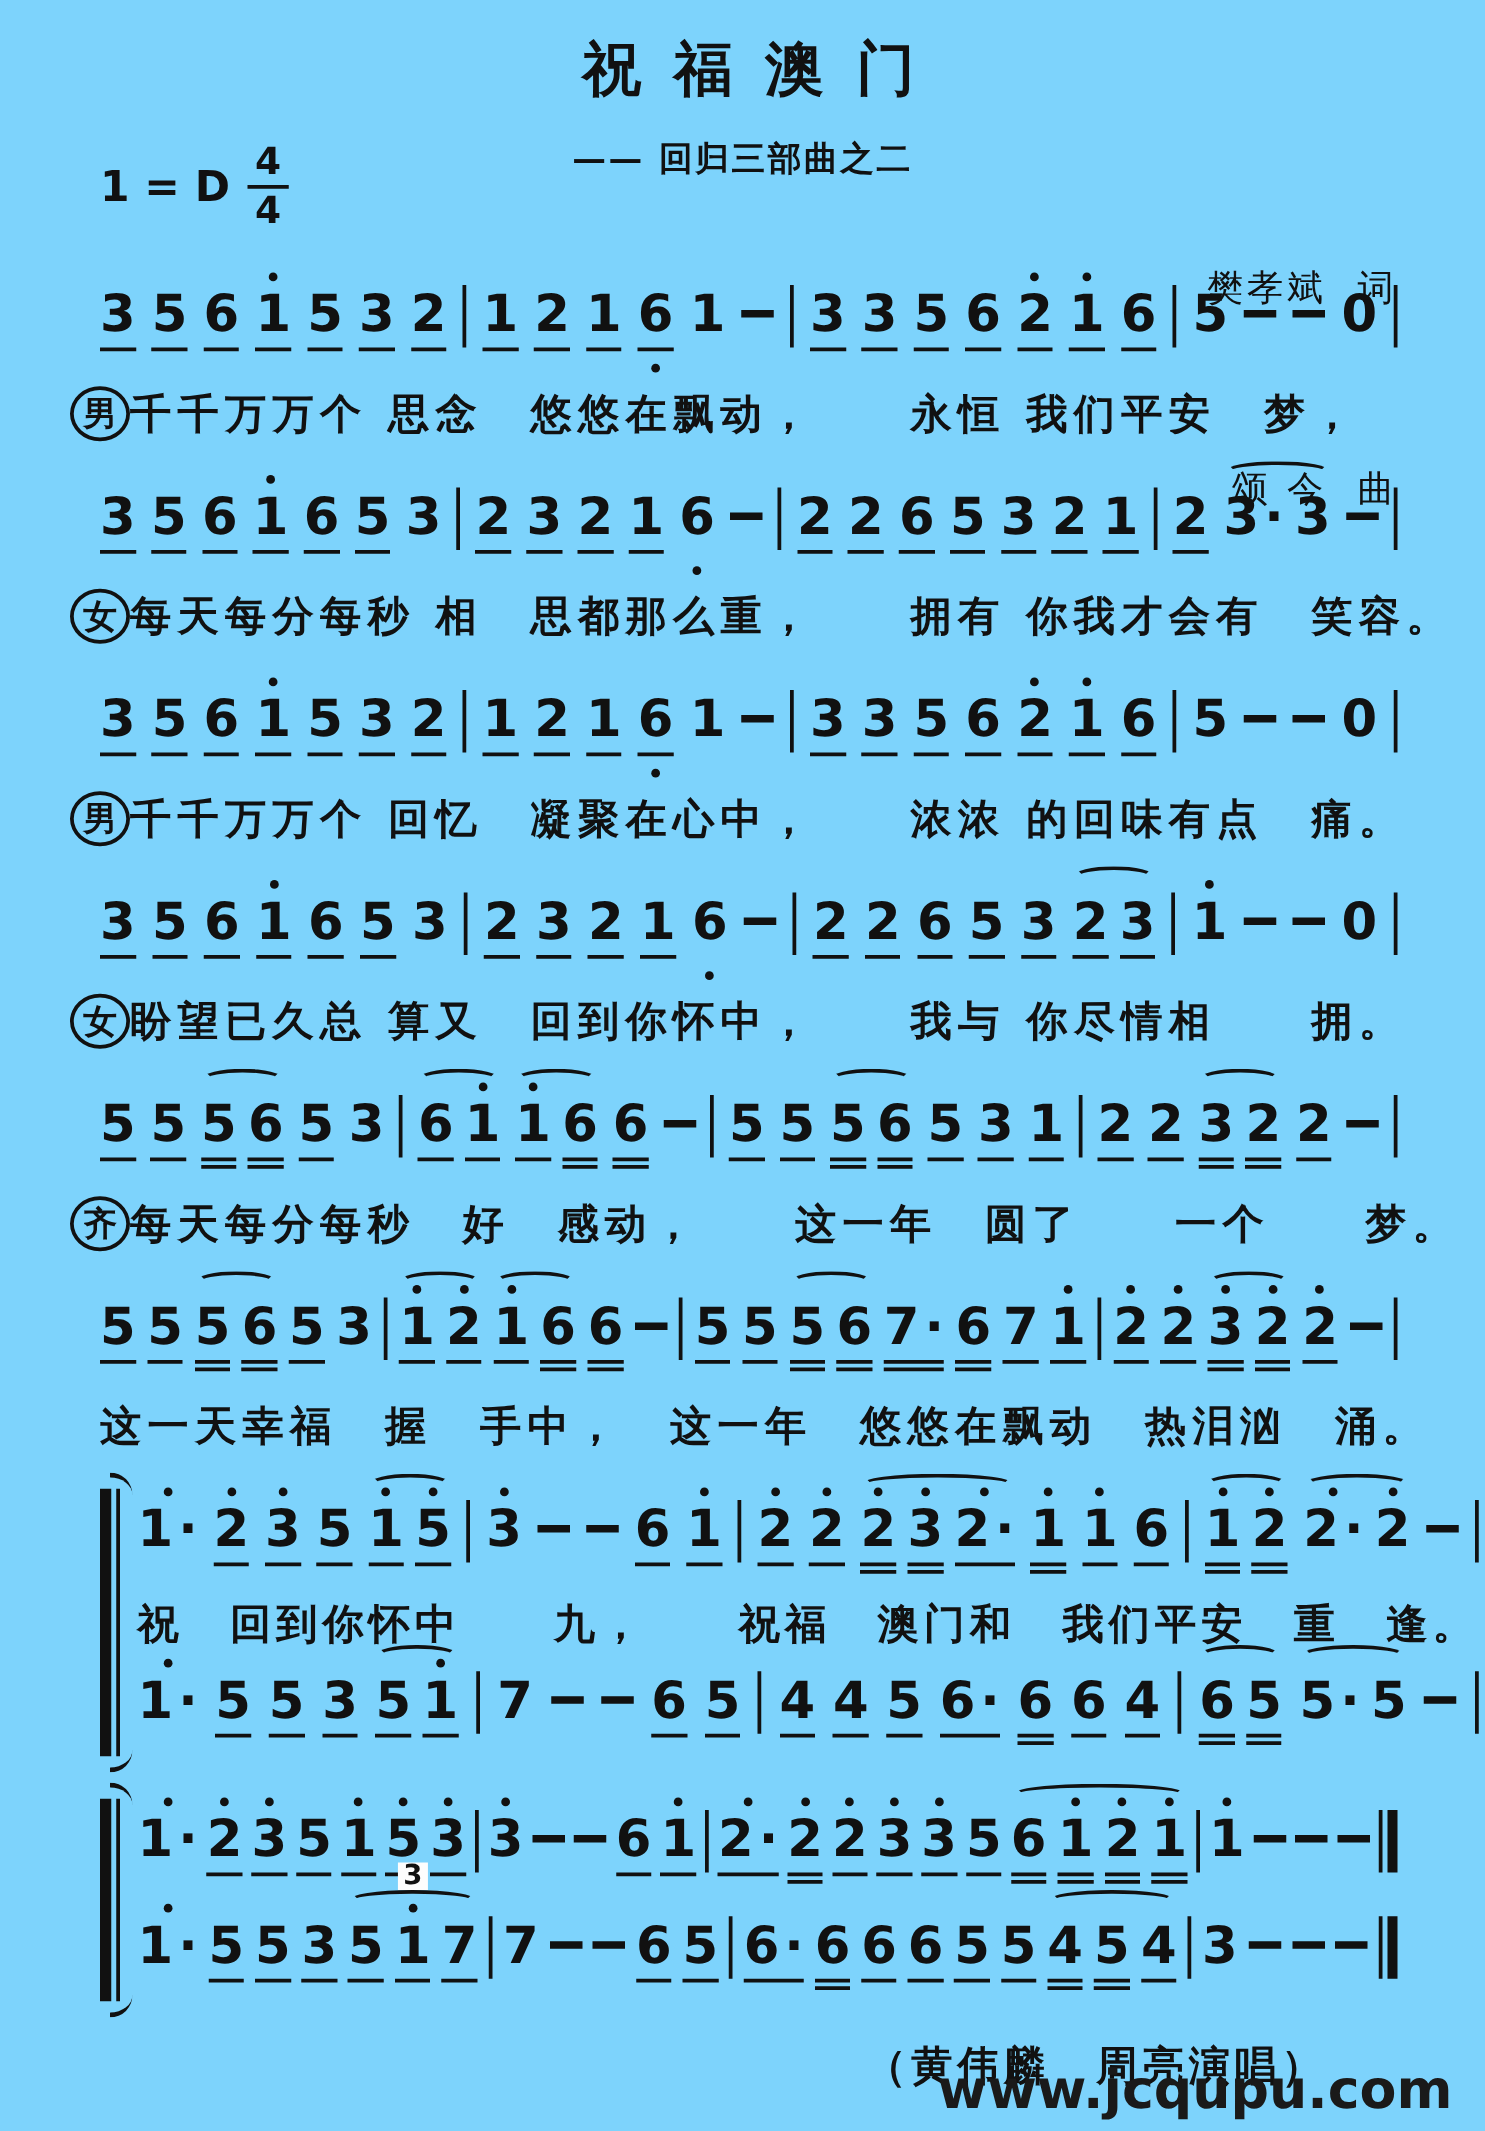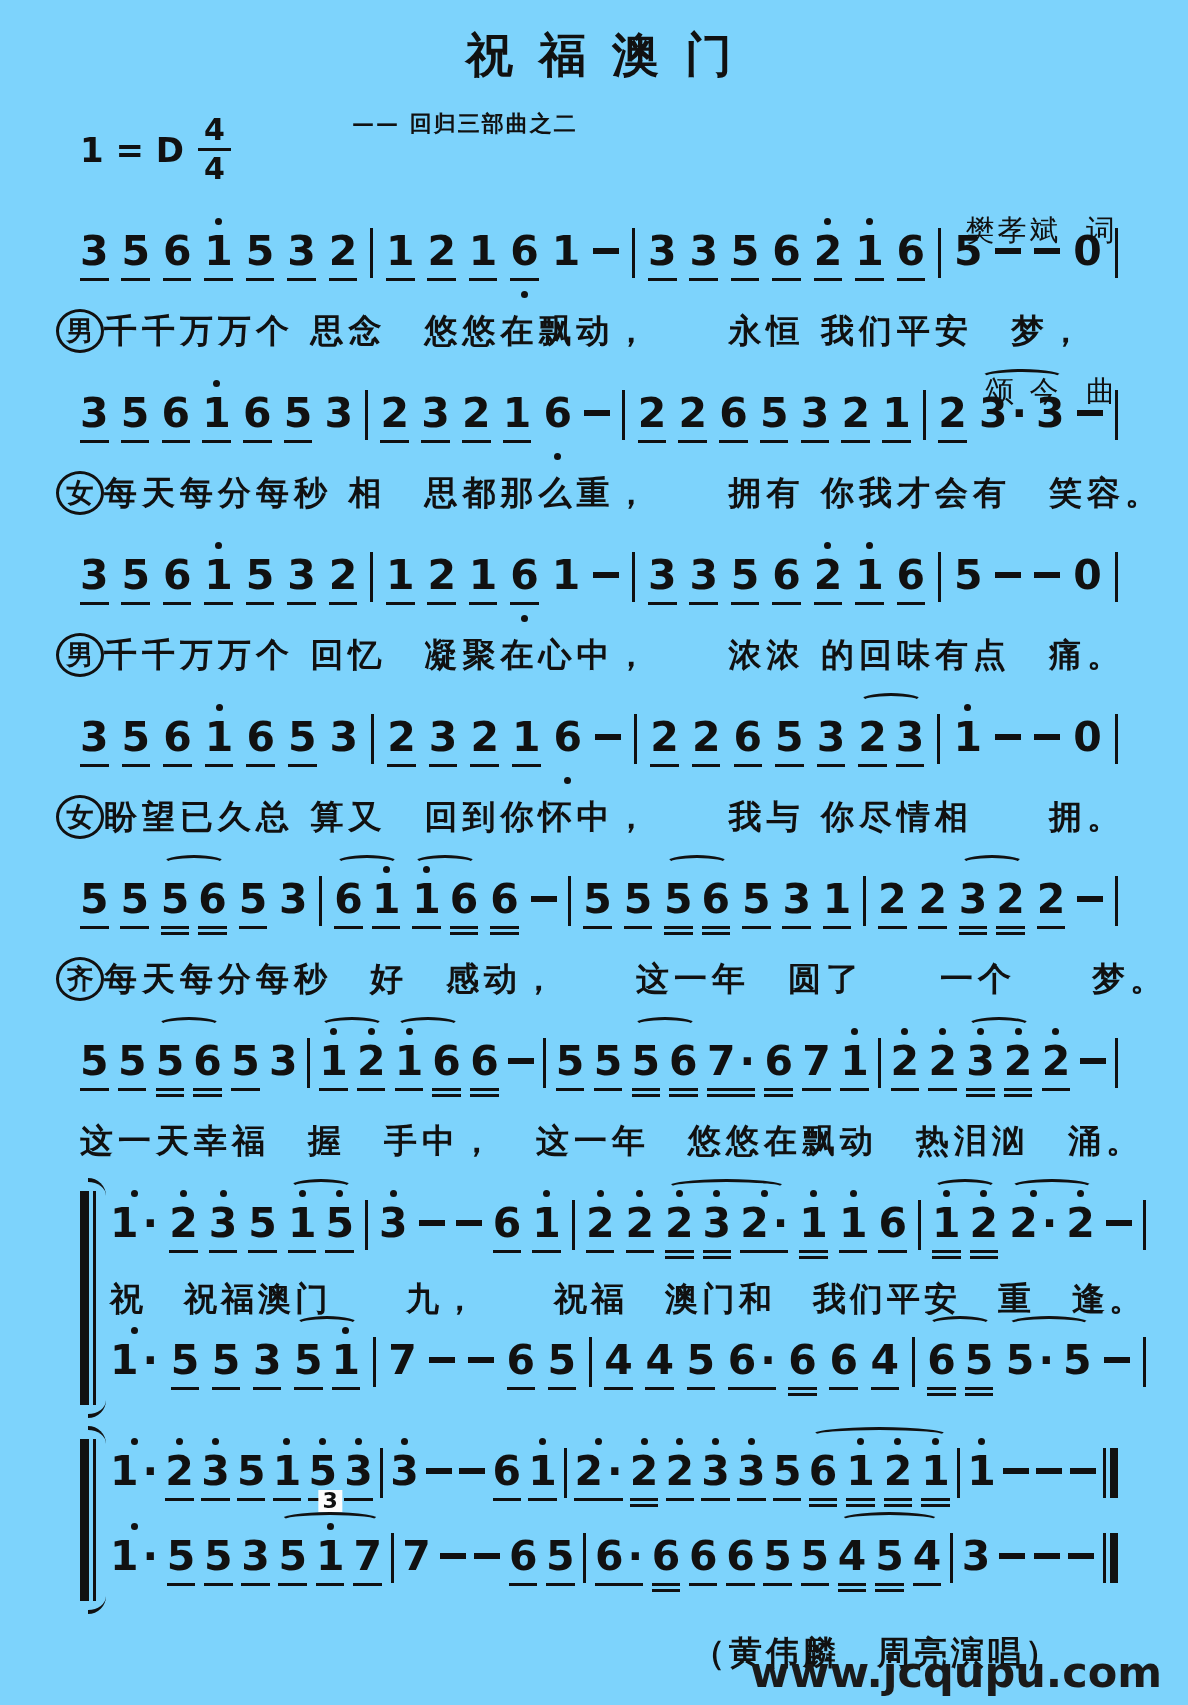--- a/index.html
+++ b/index.html
@@ -13,21 +13,21 @@
     text-align:center;font-size:47px;font-weight:bold;letter-spacing:26px;
     font-family:"DejaVu Serif",serif;padding-left:26px;margin-top:4px;
   }
   .meta-row{display:flex;align-items:flex-start;margin-top:10px;height:112px;gap:22px;}
   .key-sig{width:250px;display:flex;align-items:center;gap:14px;padding-top:18px;
     font-size:34px;font-weight:bold;}
   .frac{display:inline-flex;flex-direction:column;align-items:center;font-size:30px;
     font-weight:bold;line-height:1;}
   .frac .ftop{border-bottom:3px solid #111;padding:0 6px 3px;}
   .frac .fbot{padding-top:3px;}
-  .subtitle{flex:1;text-align:left;font-size:22px;font-weight:bold;
+  .subtitle{flex:1;text-align:center;font-size:27px;font-weight:bold;
     font-family:"DejaVu Serif",serif;padding-top:12px;letter-spacing:2px;}
   .credits{width:260px;text-align:right;font-size:29px;font-weight:normal;
     font-family:"DejaVu Serif",serif;line-height:1.85;letter-spacing:3px;white-space:pre;}
   
   .systems{margin-top:6px;}
   .system{margin-bottom:23px;}
   .notation-row{display:flex;justify-content:space-between;align-items:flex-start;}
   .note{display:inline-flex;flex-direction:column;align-items:center;min-width:26px;}
   .oct{height:13px;display:flex;align-items:center;justify-content:center;}
   .oct.bot{height:11px;}
@@ -1658,21 +1658,21 @@
               <span class="oct"></span>
               <span class="digitline">
                 <span class="dashbar"></span>
               </span>
               <span class="uls"></span>
               <span class="oct bot"></span>
             </span>
             <span class="bar"></span>
           </div>
           <div class="lyrics">
-            <span class="lyrtext">祝　祝福澳门　　九，　　祝福　澳门和　我们平安　重　逢。</span>
+            <span class="lyrtext">祝　回到你怀中　　九，　　祝福　澳门和　我们平安　重　逢。</span>
           </div>
           <div class="notation-row">
             <span class="note">
               <span class="oct">
                 <i class="d"></i>
               </span>
               <span class="digitline">1<span class="aug">·</span></span>
               <span class="uls"></span>
               <span class="oct bot"></span>
             </span>

